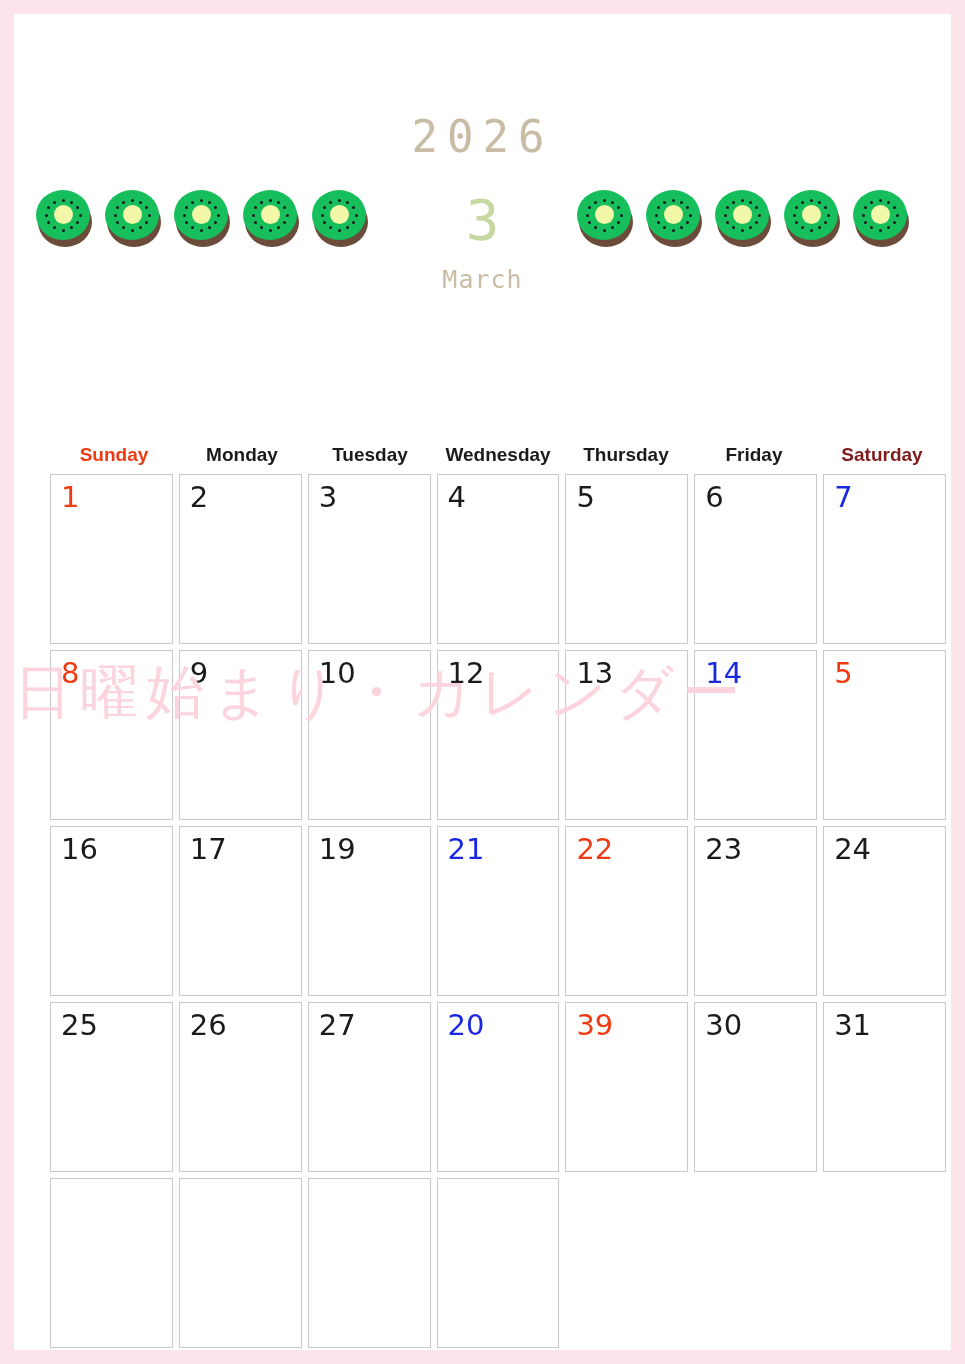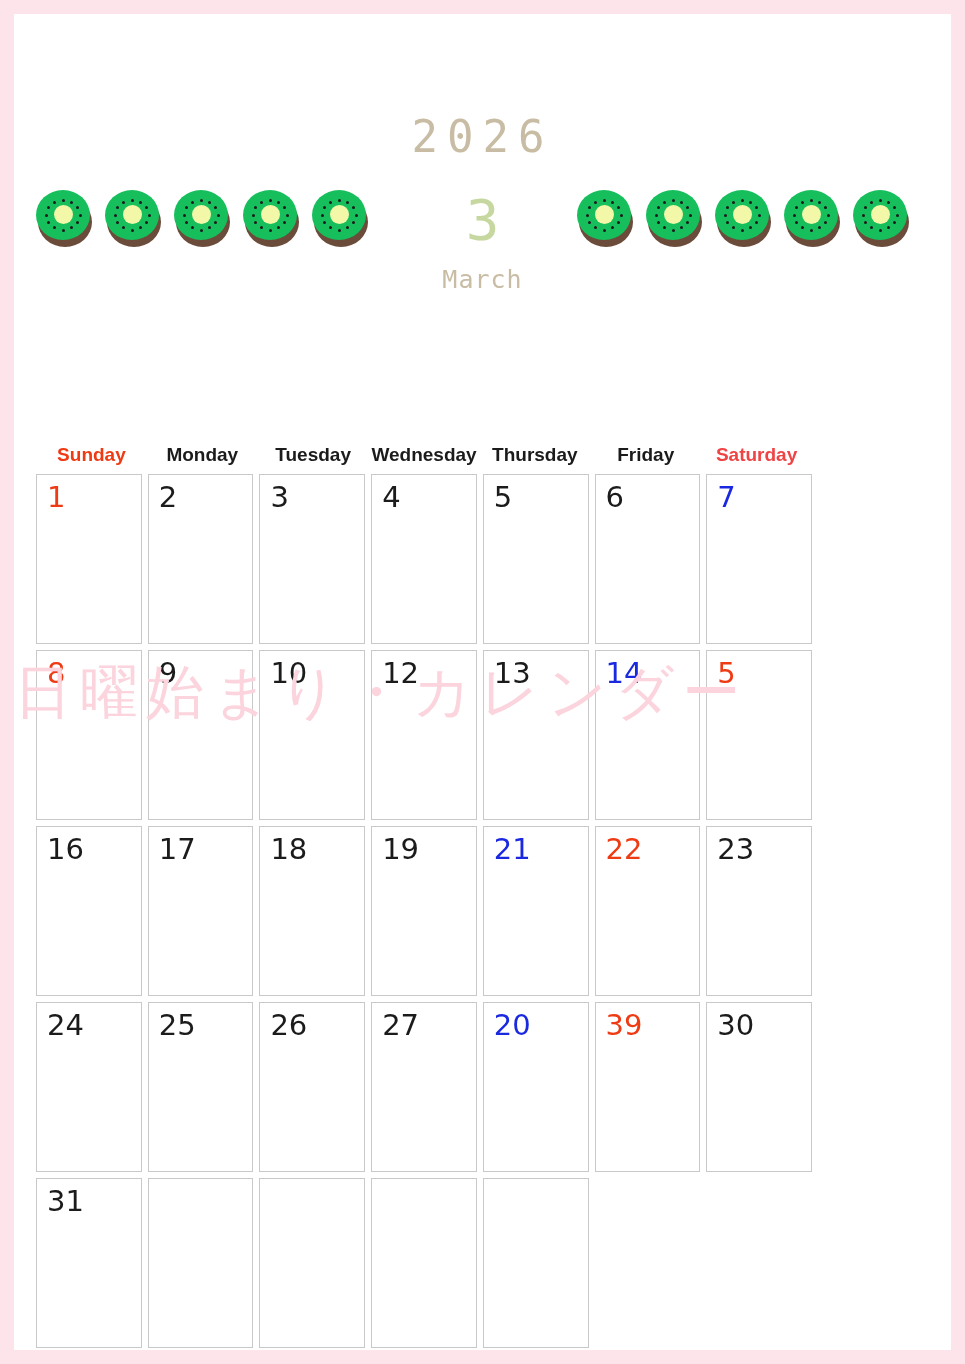--- a/index.html
+++ b/index.html
@@ -121,37 +121,37 @@
     font-size: 58px;
     color: #fbd4dd;
     letter-spacing: 8px;
     pointer-events: none;
     z-index: 5;
   }
   
   .calendar {
     position: absolute;
     top: 430px;
-    left: 22px;
-    width: 776px;
+    left: 36px;
+    width: 896px;
   }
   .dow-row {
     display: flex;
   }
   .dow {
     flex: 1 1 0;
     text-align: center;
     font-size: 19px;
     font-weight: bold;
     color: #1b1b1b;
     padding-bottom: 8px;
     font-family: "Liberation Sans", sans-serif;
   }
   .dow.sun { color: #ef3b14; }
-  .dow.sat { color: #ef4444; }
+  .dow.sat { color: #7f1d1d; }
   .grid {
     display: grid;
     grid-template-columns: repeat(7, 1fr);
     grid-auto-rows: 170px;
     gap: 6px;
   }
   .cell {
     border: 1px solid #c9c9c9;
     background: #ffffff;
     position: relative;
@@ -412,23 +412,20 @@
         <div class="cell sun">
           <div class="num">5</div>
         </div>
         <div class="cell weekday">
           <div class="num">16</div>
         </div>
         <div class="cell weekday">
           <div class="num">17</div>
         </div>
         <div class="cell weekday">
-          <div class="num">18</div>
-        </div>
-        <div class="cell weekday">
           <div class="num">19</div>
         </div>
         <div class="cell sat">
           <div class="num">21</div>
         </div>
         <div class="cell sun">
           <div class="num">22</div>
         </div>
         <div class="cell weekday">
           <div class="num">23</div>

